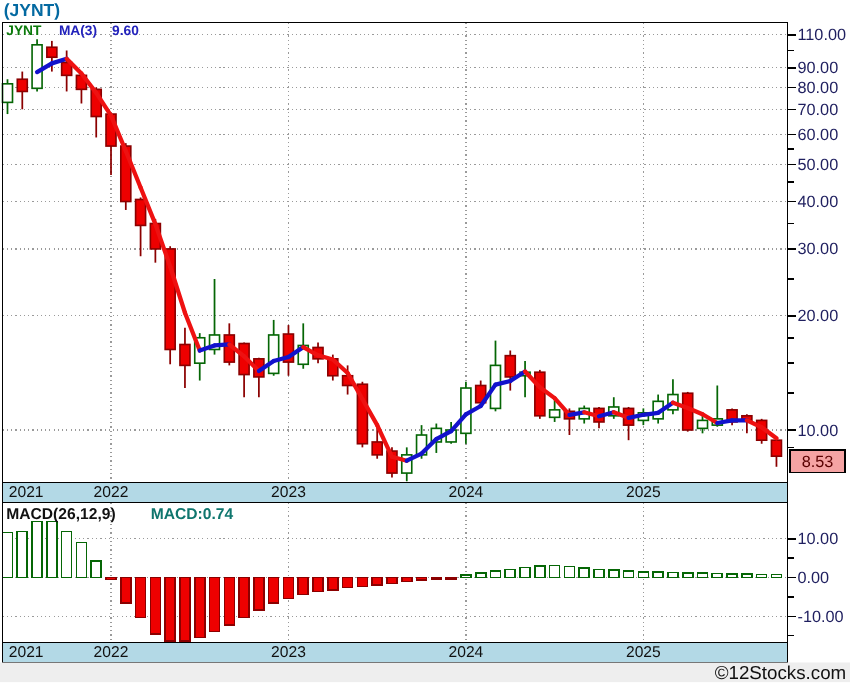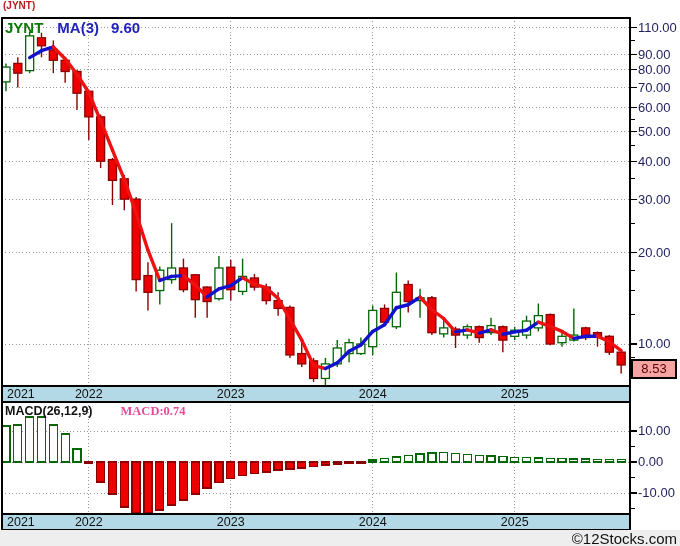--- a/index.html
+++ b/index.html
@@ -1,25 +1,25 @@
 <!DOCTYPE html>
 <html><head>
 <meta charset="utf-8">
 <style>
   html,body{margin:0;padding:0;background:#fff;}
   .stage{position:relative;width:680px;height:546px;background:#ffffff;overflow:hidden;
          font-family:"Liberation Sans",sans-serif;}
-  .chart-title{position:absolute;left:3px;top:0px;font-size:10px;font-weight:bold;color:#b91c1c;}
-  .legend{position:absolute;left:5px;top:19px;font-size:15px;font-weight:bold;white-space:nowrap;}
+  .chart-title{position:absolute;left:3px;top:0px;font-size:14px;font-weight:bold;color:#0369a1;}
+  .legend{position:absolute;left:5px;top:19px;font-size:11px;font-weight:bold;white-space:nowrap;}
   .legend .sym{color:#0b7a0b;margin-right:14px;}
   .legend .ma{color:#2222bb;margin-right:12px;}
   .legend .maval{color:#2222bb;}
   .macd-legend{position:absolute;left:5px;top:404px;font-size:12.5px;font-weight:bold;white-space:nowrap;}
   .macd-legend .lbl{color:#111;margin-right:28px;}
-  .macd-legend .val{color:#ec4899;font-family:Liberation Serif, serif;}
+  .macd-legend .val{color:#0f766e;}
   .copyright{position:absolute;right:3px;top:530px;font-size:15px;color:#111;}
   .copystrip{position:absolute;left:0;top:530px;width:680px;height:16px;background:#eeeeee;}
   svg{position:absolute;left:0;top:0;}
   svg text{font-family:"Liberation Sans",sans-serif;}
 </style>
 </head>
 <body>
 
 <div class="stage">
   <svg id="chart" width="680" height="546" viewBox="0 0 680 546">

